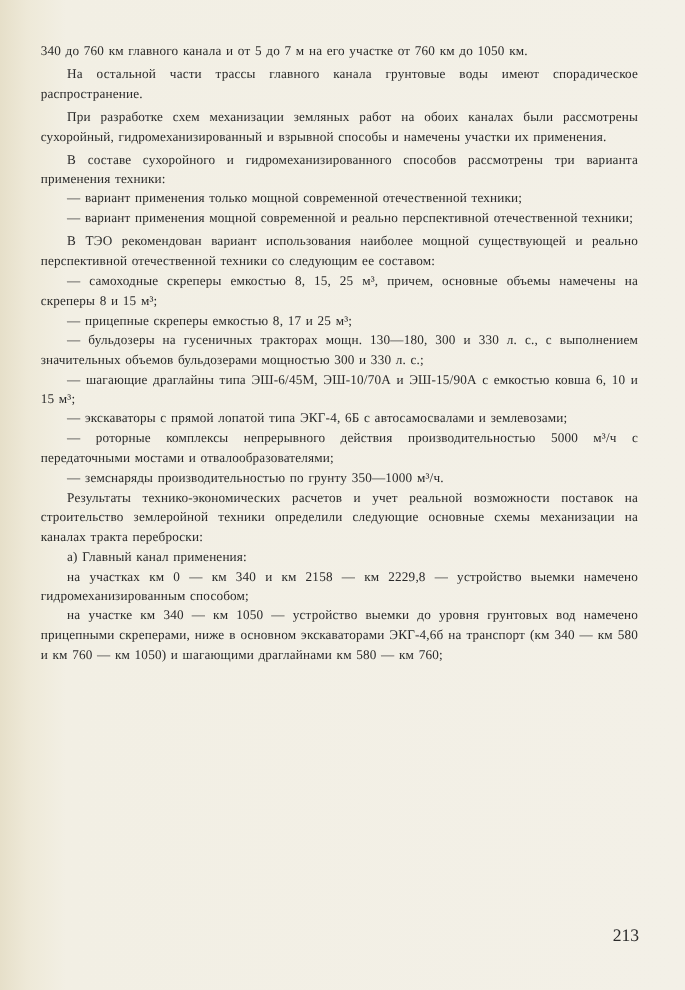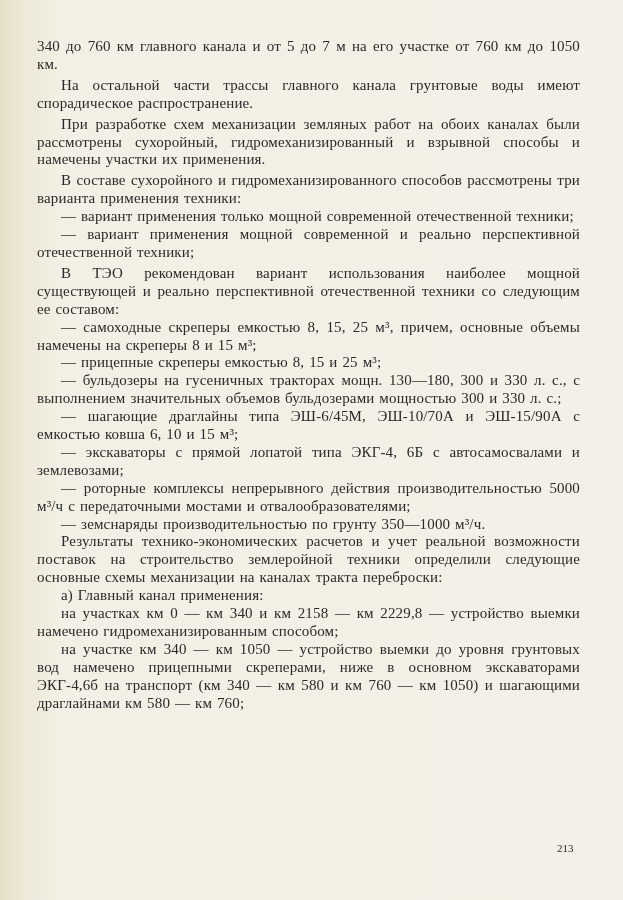--- a/index.html
+++ b/index.html
@@ -7,51 +7,51 @@
       width: 623px; height: 900px; overflow: hidden;
       background: linear-gradient(90deg, #e6dfc9 0px, #eee9d8 25px, #f2efe4 60px, #f3f0e7 100%);
       font-family: "Liberation Serif", "DejaVu Serif", serif;
       color: #2a2a2a;
       position: relative;
     }
     .page {
       position: absolute;
       left: 37px; top: 38px;
       width: 543px;
-      font-size: 15px;
+      font-size: 12px;
       line-height: 17.9px;
     }
     .para {
       margin: 0;
       text-align: justify;
       text-indent: 24px;
       letter-spacing: 0.15px;
       word-spacing: 1px;
     }
     .para.noindent { text-indent: 0; }
     .para.gap { margin-top: 3px; }
     .page-number {
       position: absolute;
       left: 557px; top: 842px;
-      font-size: 11px;
+      font-size: 16px;
     }
   </style>
 </head>
 <body>
 
 <div class="page">
   <p class="para noindent">340 до 760 км главного канала и от 5 до 7 м на его участке от 760 км до 1050 км.</p>
   <p class="para gap">На остальной части трассы главного канала грунтовые воды имеют спорадическое распространение.</p>
   <p class="para gap">При разработке схем механизации земляных работ на обоих каналах были рассмотрены сухоройный, гидромеханизированный и взрывной способы и намечены участки их применения.</p>
   <p class="para gap">В составе сухоройного и гидромеханизированного способов рассмотрены три варианта применения техники:</p>
   <p class="para">— вариант применения только мощной современной отечественной техники;</p>
   <p class="para">— вариант применения мощной современной и реально перспективной отечественной техники;</p>
   <p class="para gap">В ТЭО рекомендован вариант использования наиболее мощной существующей и реально перспективной отечественной техники со следующим ее составом:</p>
   <p class="para">— самоходные скреперы емкостью 8, 15, 25 м³, причем, основные объемы намечены на скреперы 8 и 15 м³;</p>
-  <p class="para">— прицепные скреперы емкостью 8, 15 и 25 м³;</p>
+  <p class="para">— прицепные скреперы емкостью 8, 17 и 25 м³;</p>
   <p class="para">— бульдозеры на гусеничных тракторах мощн. 130—180, 300 и 330 л. с., с выполнением значительных объемов бульдозерами мощностью 300 и 330 л. с.;</p>
   <p class="para">— шагающие драглайны типа ЭШ-6/45М, ЭШ-10/70А и ЭШ-15/90А с емкостью ковша 6, 10 и 15 м³;</p>
   <p class="para">— экскаваторы с прямой лопатой типа ЭКГ-4, 6Б с автосамосвалами и землевозами;</p>
   <p class="para">— роторные комплексы непрерывного действия производительностью 5000 м³/ч с передаточными мостами и отвалообразователями;</p>
   <p class="para">— земснаряды производительностью по грунту 350—1000 м³/ч.</p>
   <p class="para">Результаты технико-экономических расчетов и учет реальной возможности поставок на строительство землеройной техники определили следующие основные схемы механизации на каналах тракта переброски:</p>
   <p class="para">а) Главный канал применения:</p>
   <p class="para">на участках км 0 — км 340 и км 2158 — км 2229,8 — устройство выемки намечено гидромеханизированным способом;</p>
   <p class="para">на участке км 340 — км 1050 — устройство выемки до уровня грунтовых вод намечено прицепными скреперами, ниже в основном экскаваторами ЭКГ-4,6б на транспорт (км 340 — км 580 и км 760 — км 1050) и шагающими драглайнами км 580 — км 760;</p>
 </div>

